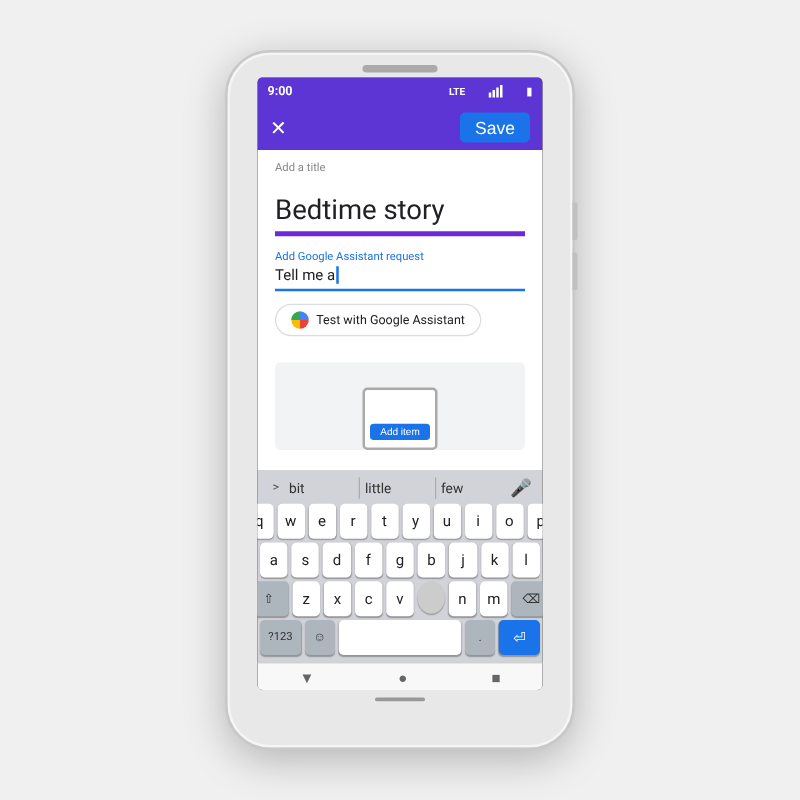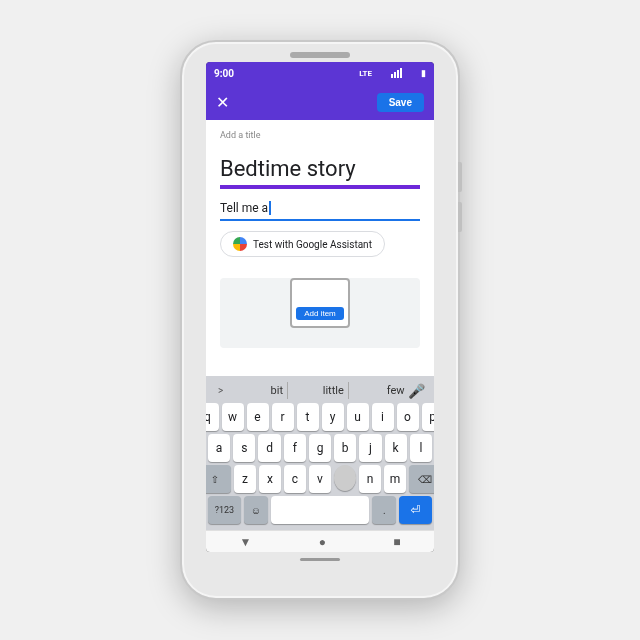--- a/index.html
+++ b/index.html
@@ -83,22 +83,22 @@
       color: white;
       font-size: 16px;
       cursor: pointer;
     }
     .save-btn {
       background: #1a73e8;
       color: white;
       border: none;
       border-radius: 4px;
       padding: 4px 12px;
-      font-size: 10px;
-      font-weight: bold;
+      font-size: 14px;
+      font-weight: normal;
       cursor: pointer;
     }
 
     
     .content-area {
       flex: 1;
       background: white;
       padding: 10px 14px;
       overflow: hidden;
     }
@@ -159,21 +159,21 @@
       border-radius: 50%;
       background: conic-gradient(#4285f4 0deg 90deg, #ea4335 90deg 180deg, #fbbc05 180deg 270deg, #34a853 270deg 360deg);
       flex-shrink: 0;
     }
 
     .preview-area {
       background: #f1f3f4;
       border-radius: 4px;
       height: 70px;
       display: flex;
-      align-items: flex-start;
+      align-items: flex-end;
       justify-content: center;
       position: relative;
     }
 
     .preview-box {
       width: 60px;
       height: 50px;
       border: 2px solid #aaa;
       border-radius: 4px;
       background: white;
@@ -209,21 +209,21 @@
     }
 
     .suggestion-chevron {
       font-size: 10px;
       color: #555;
       padding: 0 4px;
     }
 
     .suggestion-word {
       flex: 1;
-      text-align: right;
+      text-align: left;
       font-size: 11px;
       color: #333;
       padding: 2px 4px;
       position: relative;
     }
     .suggestion-word.middle {
       border-left: 1px solid #aaa;
       border-right: 1px solid #aaa;
     }
 
@@ -373,20 +373,21 @@
 
     <div class="top-bar">
       <span class="close-icon">✕</span>
       <button class="save-btn">Save</button>
     </div>
 
     <div class="content-area">
       <div class="field-label">Add a title</div>
       <div class="title-input">Bedtime story</div>
 
+      <div class="assistant-field-label">Add Google Assistant request</div>
       <div class="assistant-input">
         <span>Tell me a</span><span style="border-left: 2px solid #1a73e8; margin-left:1px;">&nbsp;</span>
       </div>
 
       <div class="test-btn">
         <div class="assistant-dot"></div>
         <span>Test with Google Assistant</span>
       </div>
 
       <div class="preview-area">

